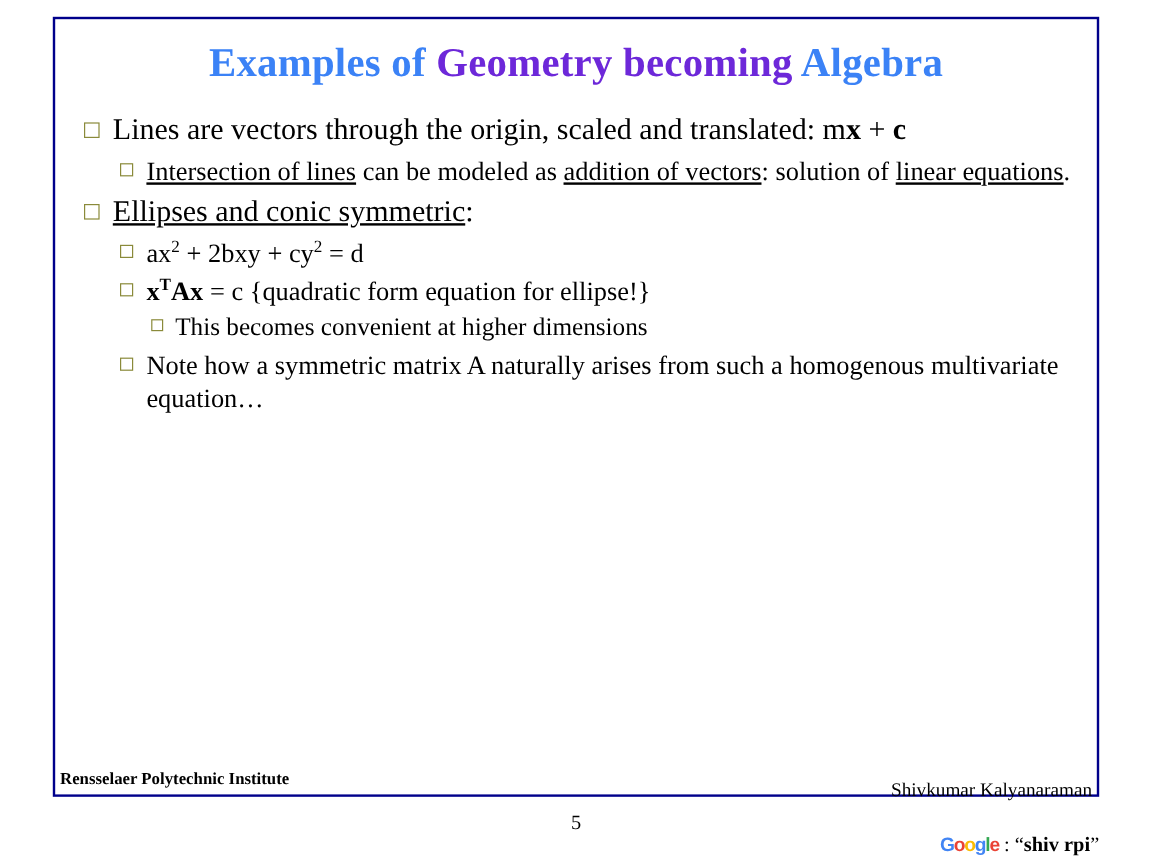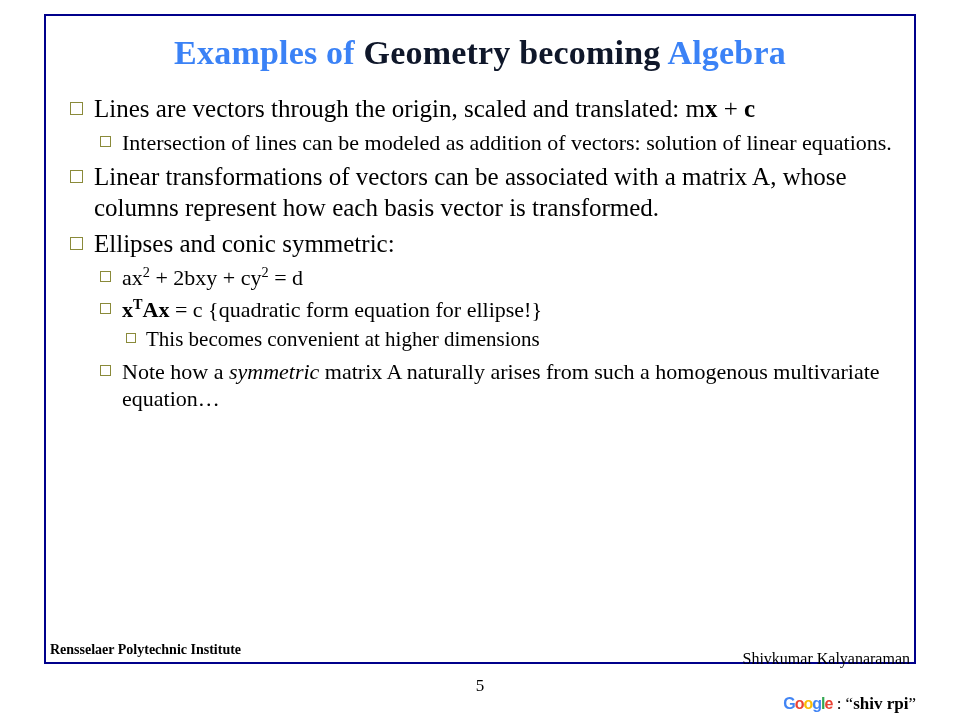--- a/index.html
+++ b/index.html
@@ -1,30 +1,30 @@
 <!DOCTYPE html>
 <html><head>
 <meta charset="utf-8">
 <style>
 html,body{margin:0;padding:0;width:960px;height:720px;background:#fff;font-family:"Times New Roman",Times,serif;color:#000}
 .slide-frame{position:absolute;left:44px;top:14px;width:872px;height:650px;border:2px solid #00008b;box-sizing:border-box;padding:10px 18px 0 18px}
 .title{text-align:center;font-size:34px;font-weight:bold;margin:8px 0 22px 0;letter-spacing:.2px}
 .t-red{color:#3b82f6}
-.t-blue{color:#0f172a}
+.t-blue{color:#6d28d9}
 ul.lvl0{list-style:none;margin:0;padding:0}
 ul.lvl0>li{position:relative;padding-left:30px;font-size:25px;line-height:1.22;margin:0 0 6px 0}
 ul.lvl0>li::before{content:"";position:absolute;left:6px;top:8px;width:11px;height:11px;border:1px solid #8a8a3a;background:transparent}
 ul.lvl1{list-style:none;margin:4px 0 6px 0;padding:0}
 ul.lvl1>li{position:relative;padding-left:28px;font-size:22px;line-height:1.25;margin:0 0 5px 0}
 ul.lvl1>li::before{content:"";position:absolute;left:6px;top:7px;width:9px;height:9px;border:1px solid #8a8a3a;background:transparent}
 ul.lvl2{list-style:none;margin:2px 0 4px 0;padding:0}
 ul.lvl2>li{position:relative;padding-left:24px;font-size:21px;line-height:1.3;margin:0 0 3px 0}
 ul.lvl2>li::before{content:"";position:absolute;left:4px;top:7px;width:8px;height:8px;border:1px solid #8a8a3a;background:transparent}
-.u{}
-.i{font-style:italic}
+.u{text-decoration:underline}
+.i{}
 .b{font-weight:bold}
 .sup{font-size:.65em;vertical-align:super;line-height:0}
 .footer-inst{position:absolute;left:50px;top:642px;font-size:14px;font-weight:bold}
 .footer-auth{position:absolute;right:50px;top:650px;font-size:16px}
 .footer-page{position:absolute;left:0;width:960px;text-align:center;top:676px;font-size:17px}
 .footer-goog{position:absolute;right:44px;top:694px;font-size:17px}
 .goog-logo{font-family:Arial,Helvetica,sans-serif;font-weight:bold;letter-spacing:-1px;font-size:16px}
 .gB{color:#4285f4}.gR{color:#ea4335}.gY{color:#fbbc05}.gG{color:#34a853}
 </style>
 </head>
@@ -39,21 +39,20 @@
 
     <li>
       <span>Lines are vectors through the origin, scaled and translated: m</span><span class="b">x</span><span> + </span><span class="b">c</span>
       <ul class="lvl1">
         <li>
           <span class="u">Intersection of lines</span><span> can be modeled as </span><span class="u">addition of vectors</span><span>: solution of </span><span class="u">linear equations</span><span>.</span>
         </li>
       </ul>
     </li>
 
-    <li>Linear transformations of vectors can be associated with a matrix A, whose columns represent how each basis vector is transformed.</li>
 
     <li>
       <span class="u">Ellipses and conic symmetric</span><span>:</span>
       <ul class="lvl1">
         <li>
           <span>ax</span><span class="sup">2</span><span> + 2bxy + cy</span><span class="sup">2</span><span> = d</span>
         </li>
         <li>
           <span class="b">x</span><span class="b sup">T</span><span class="b">Ax</span><span> = c {quadratic form equation for ellipse!}</span>
           <ul class="lvl2">

